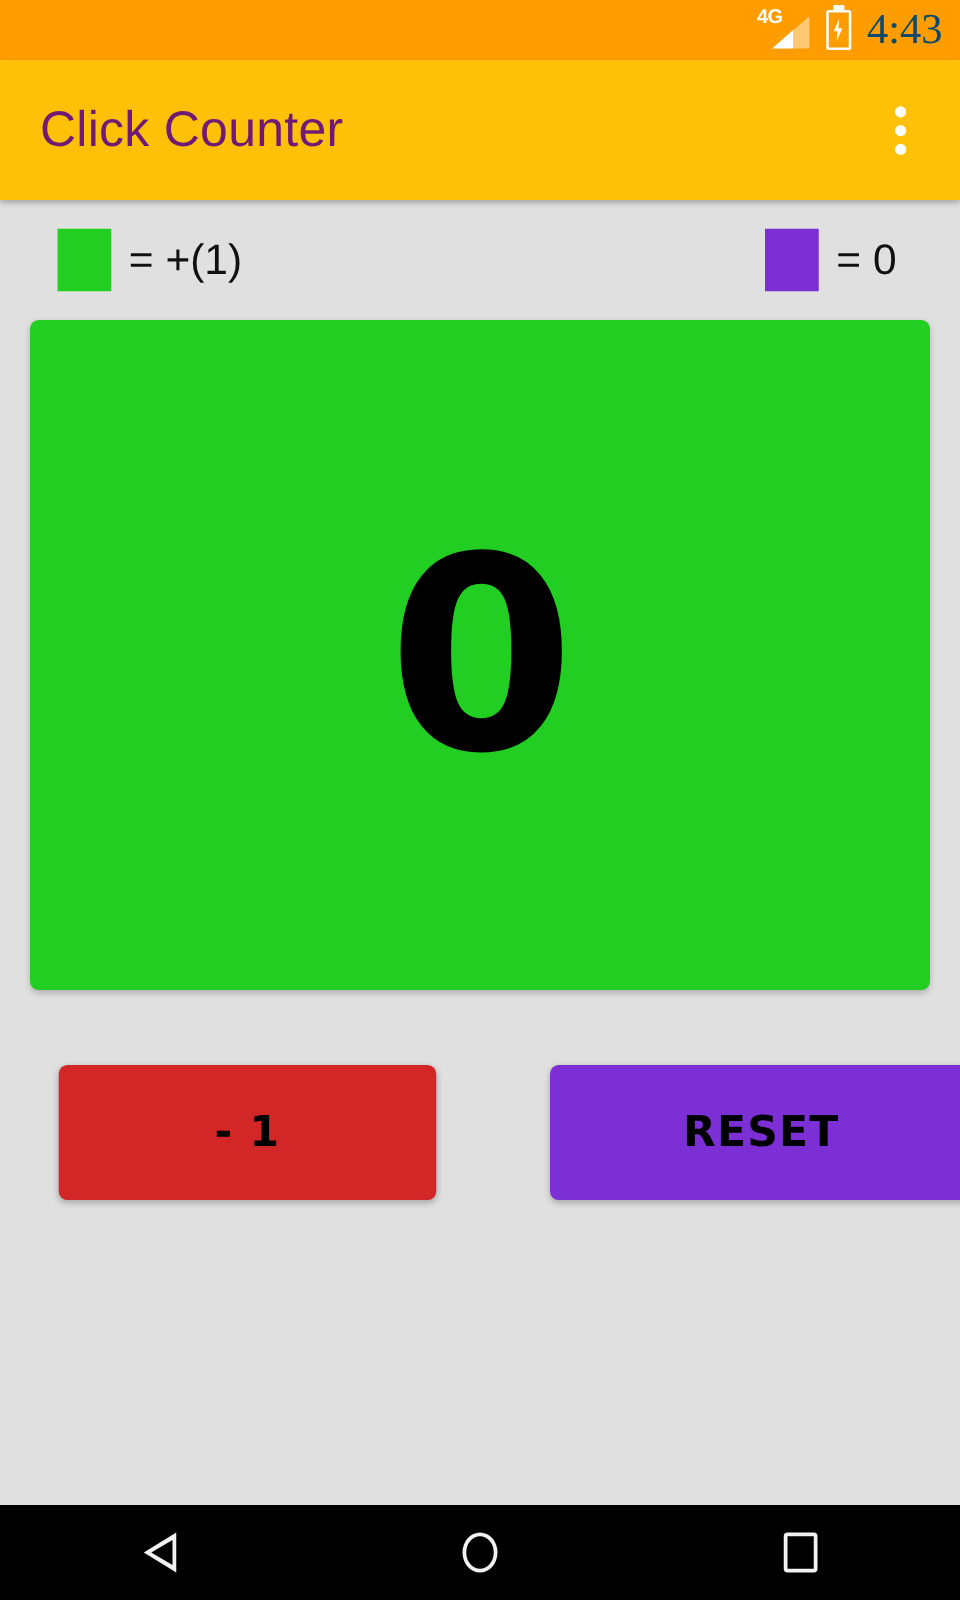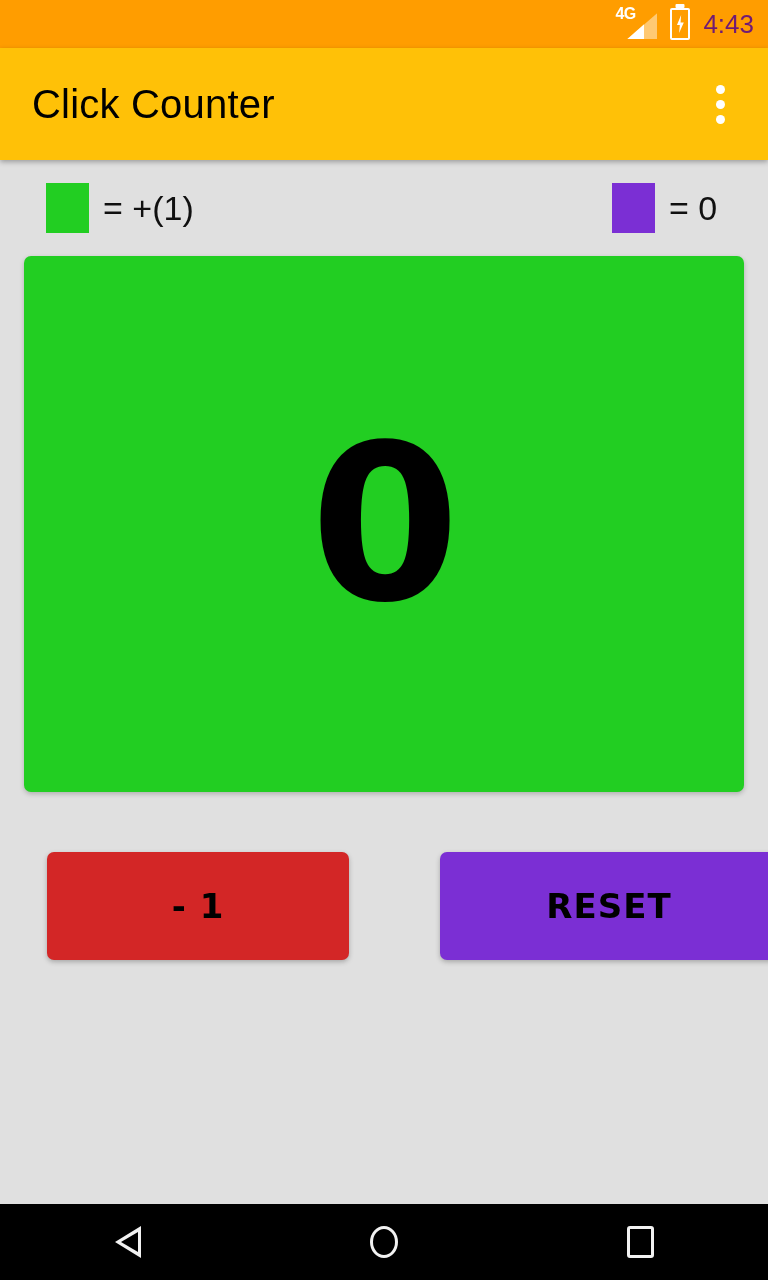--- a/index.html
+++ b/index.html
@@ -90,25 +90,26 @@
     position: absolute;
     left: 50%;
     top: 50%;
     transform: translate(-50%, -50%);
     width: 9px;
     height: 18px;
     background: #ffffff;
     clip-path: polygon(58% 0, 12% 55%, 44% 55%, 36% 100%, 88% 42%, 52% 42%);
   }
   #status-time {
-    font-size: 26px;
-    color: #701a75;
+    font-size: 34px;
+    color: #0c4a6e;
     font-weight: 400;
     line-height: 1;
     letter-spacing: 0px;
+    font-family: Liberation Serif, serif;
   }
 
   
   #app-bar {
     position: absolute;
     left: 0; top: 48px;
     width: 768px;
     height: 112px;
     background: #ffc107;
     display: flex;
@@ -301,21 +302,21 @@
         <span class="signal-tri-fg"></span>
       </div>
       <div class="battery">
         <span class="bolt"></span>
       </div>
       <div id="status-time">4:43</div>
     </div>
   </div>
 
   <div id="app-bar" style="background: rgb(255, 193, 7);">
-    <div id="app-title" style="color: #000000;">Click Counter</div>
+    <div id="app-title" style="color: #701a75;">Click Counter</div>
     <div id="overflow-menu">
       <span></span>
       <span></span>
       <span></span>
     </div>
   </div>
 
   <div id="content" style="background: rgb(224, 224, 224);">
 
     <div id="legend-row">

